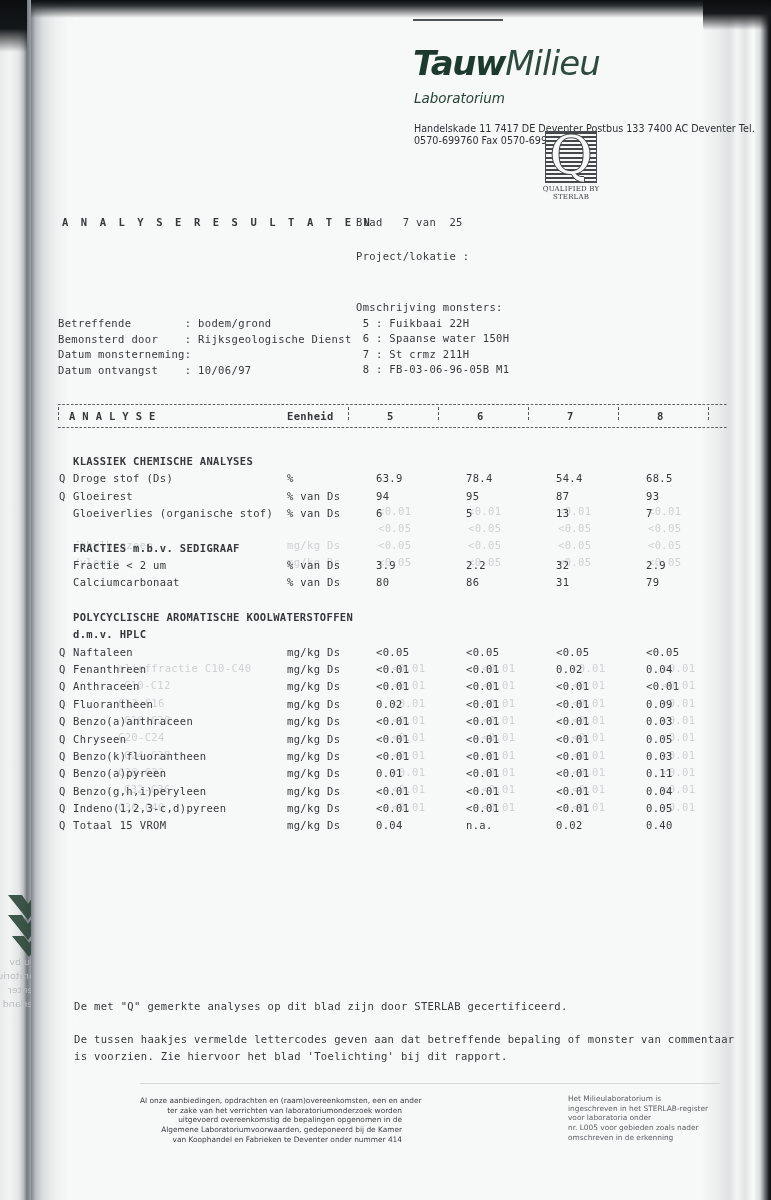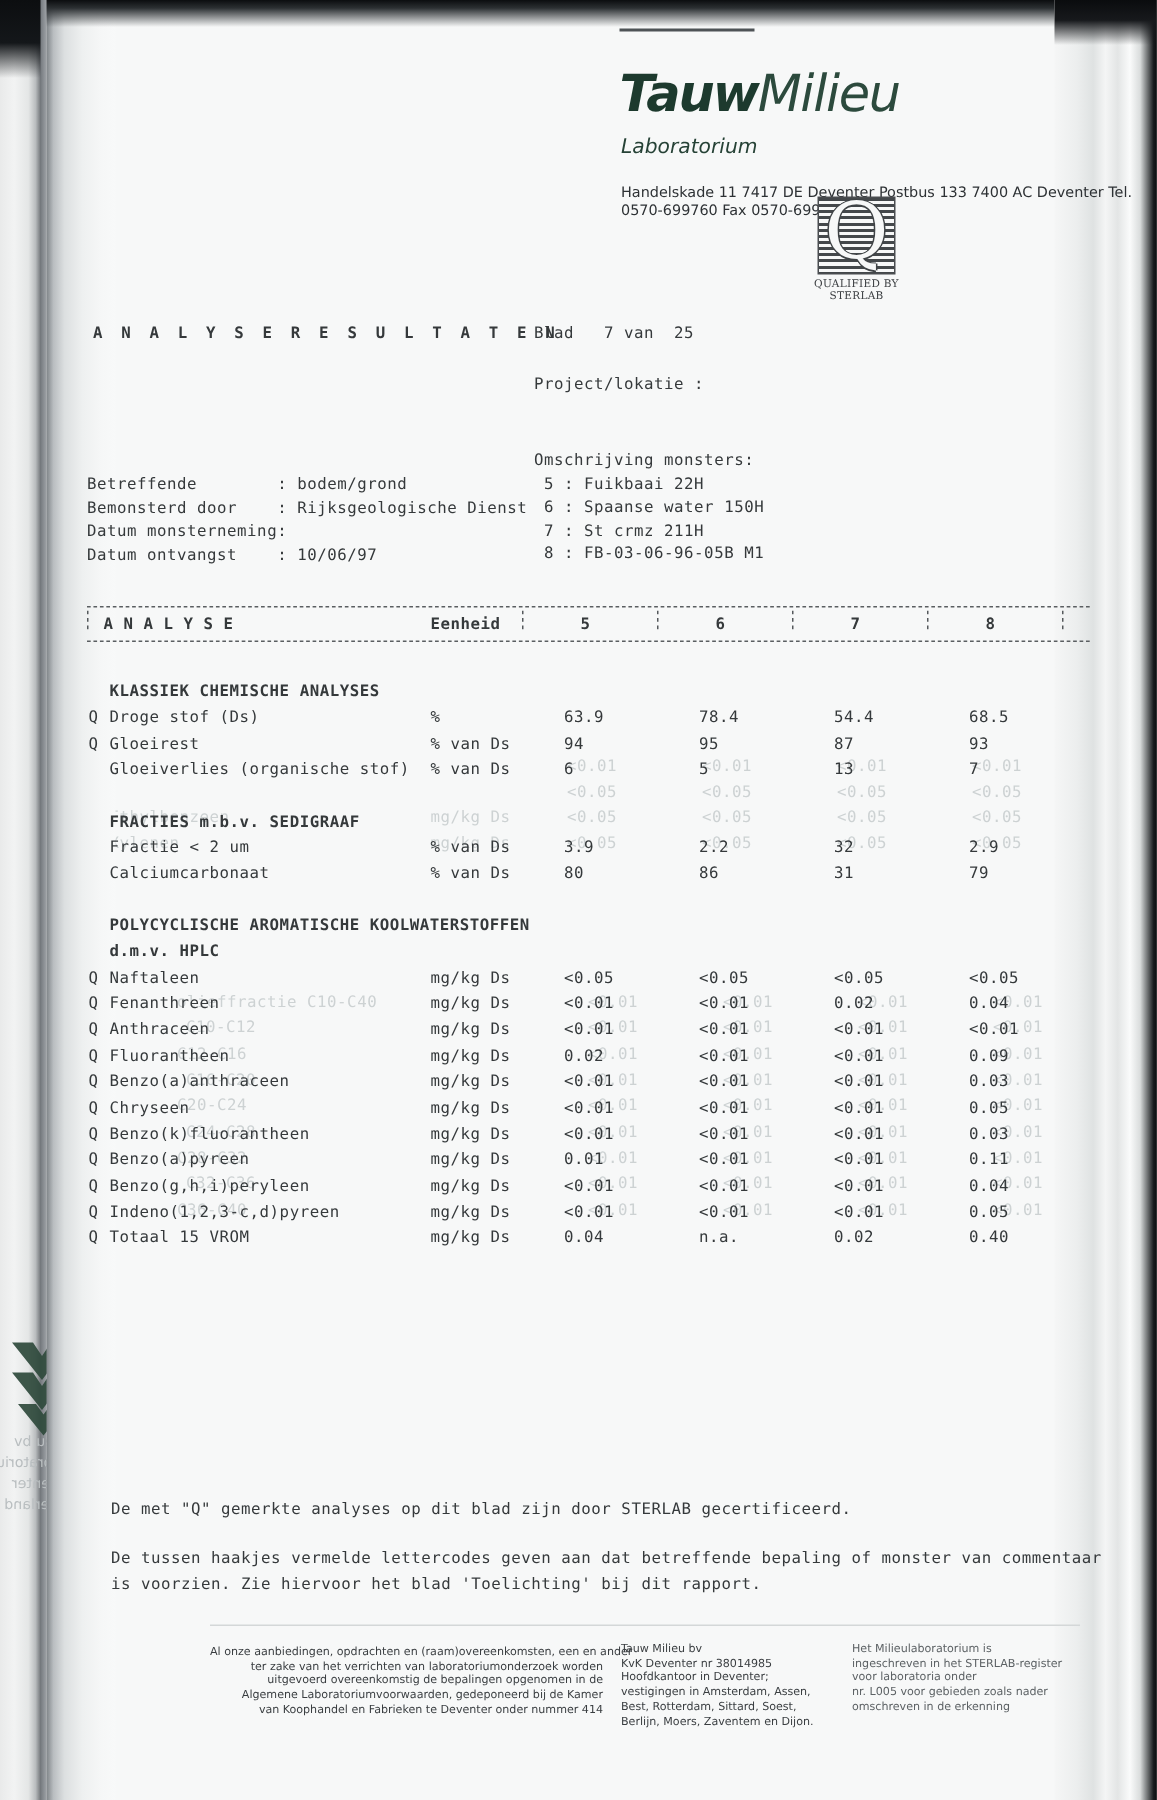--- a/index.html
+++ b/index.html
@@ -516,26 +516,20 @@
     <div class="abs mono note note1">De met "Q" gemerkte analyses op dit blad zijn door STERLAB gecertificeerd.</div>
     <div class="abs mono note note2">De tussen haakjes vermelde lettercodes geven aan dat betreffende bepaling of monster van commentaar
 is voorzien. Zie hiervoor het blad 'Toelichting' bij dit rapport.</div>
 
     <div class="fineline"></div>
     <div class="fine fine-a">Al onze aanbiedingen, opdrachten en (raam)overeenkomsten, een en ander
 ter zake van het verrichten van laboratoriumonderzoek worden
 uitgevoerd overeenkomstig de bepalingen opgenomen in de
 Algemene Laboratoriumvoorwaarden, gedeponeerd bij de Kamer
 van Koophandel en Fabrieken te Deventer onder nummer 414</div>
-    <div class="fine fine-b">Tauw Milieu bv
-KvK Deventer nr 38014985
-Hoofdkantoor in Deventer;
-vestigingen in Amsterdam, Assen,
-Best, Rotterdam, Sittard, Soest,
-Berlijn, Moers, Zaventem en Dijon.</div>
     <div class="fine fine-c">Het Milieulaboratorium is
 ingeschreven in het STERLAB-register
 voor laboratoria onder
 nr. L005 voor gebieden zoals nader
 omschreven in de erkenning</div>
 
   </div>
 </div>
 
 </body></html>

